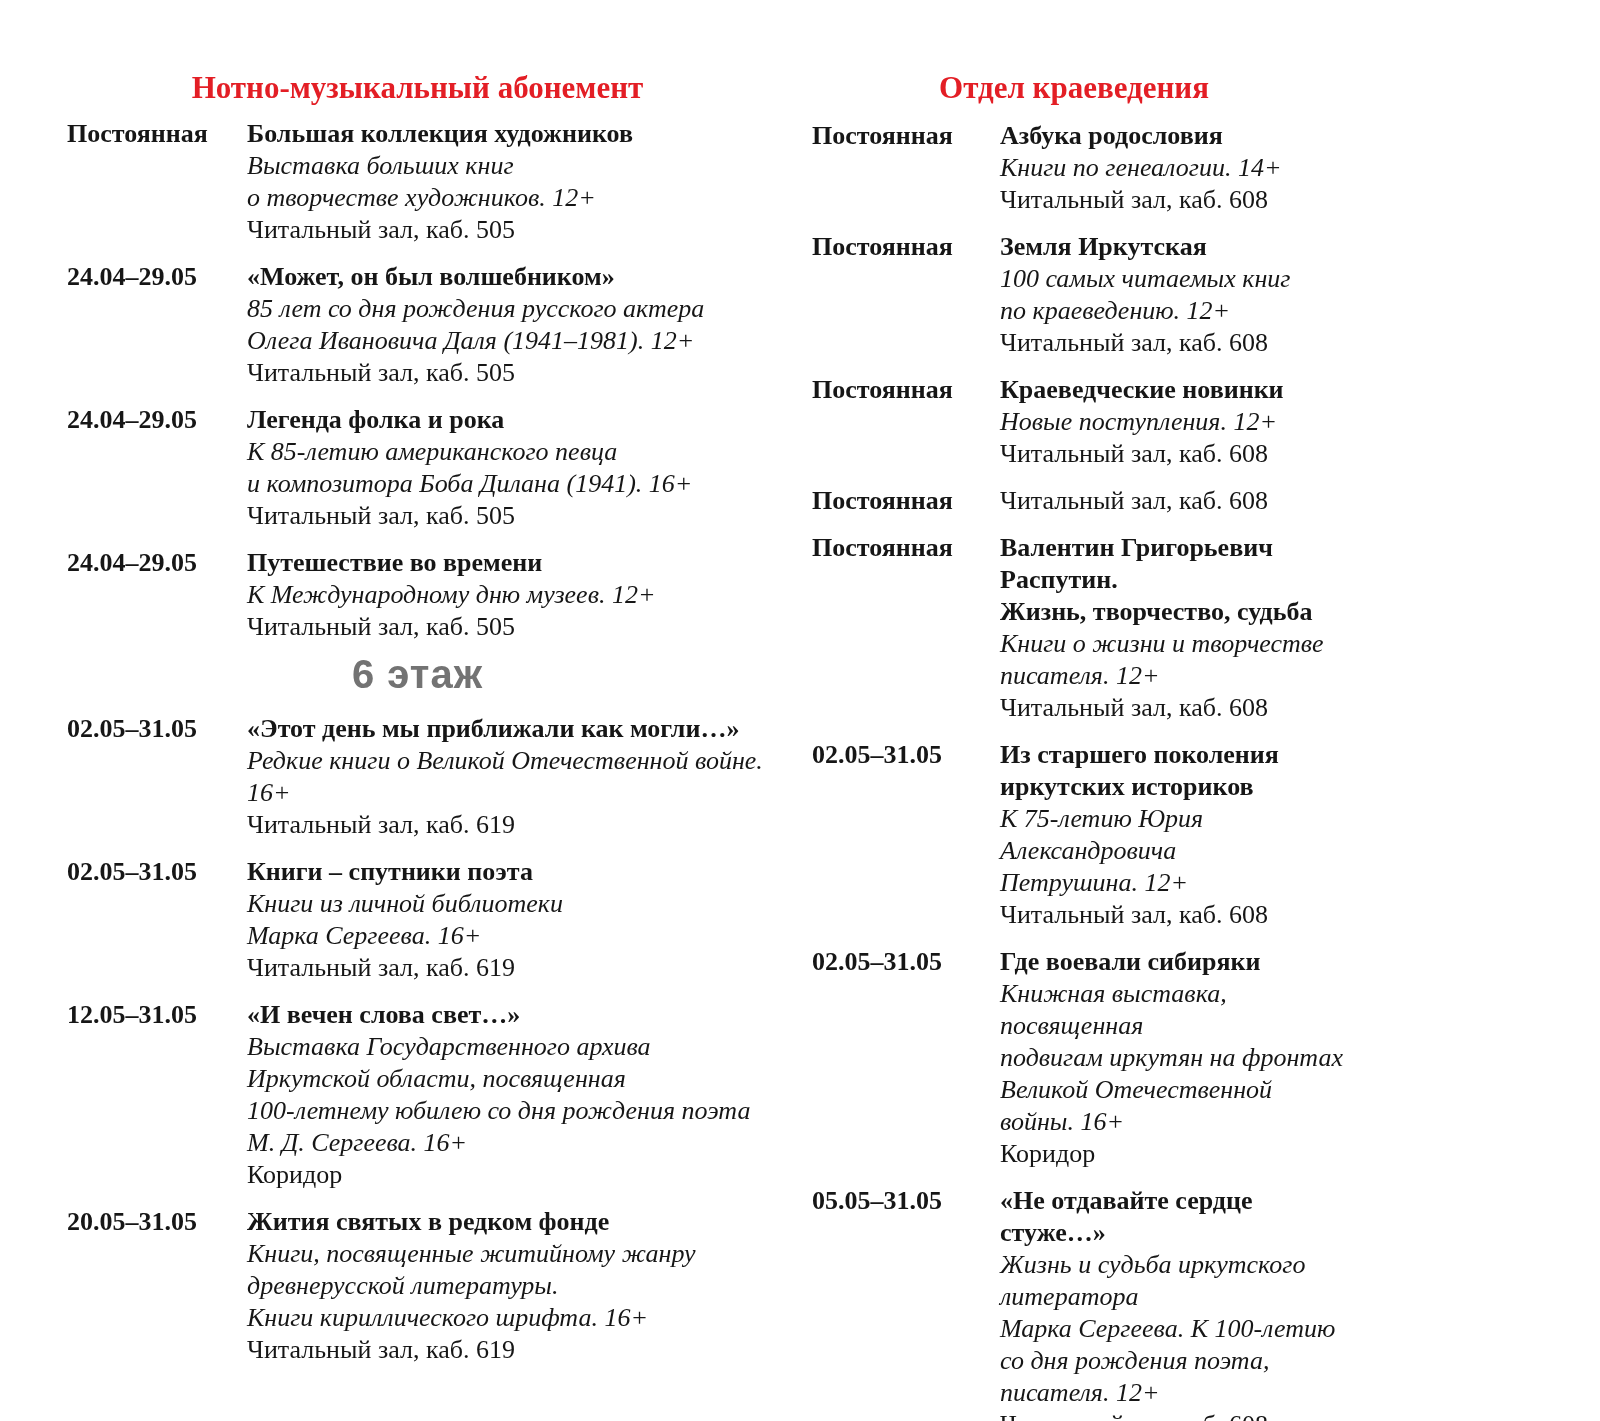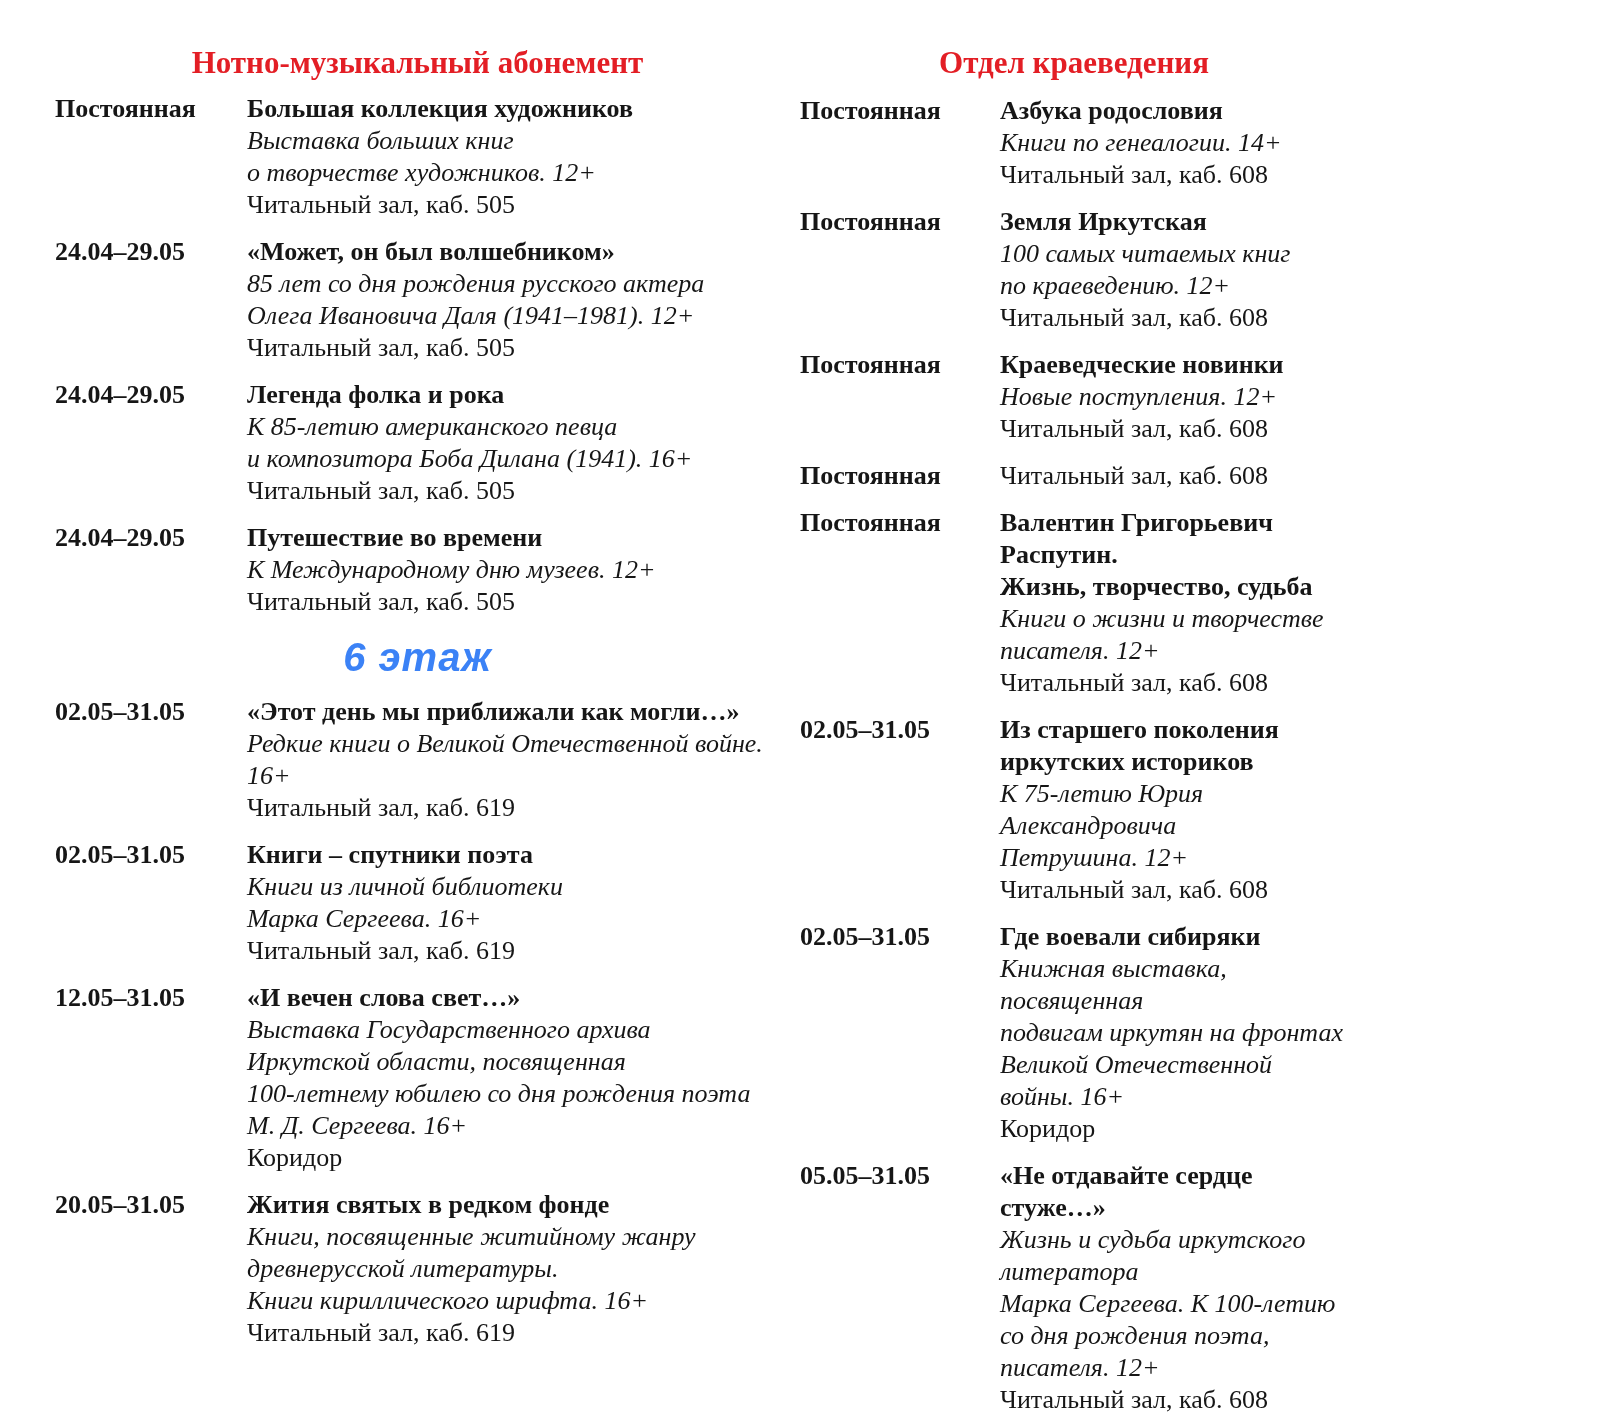--- a/index.html
+++ b/index.html
@@ -6,21 +6,21 @@
     margin: 0;
     padding: 0;
     background: #ffffff;
   }
   .page {
     position: relative;
     width: 1408px;
     height: 1421px;
     background: #ffffff;
     box-sizing: border-box;
-    padding: 45px 60px 0 55px;
+    padding: 70px 60px 0 55px;
     display: flex;
     gap: 20px;
     font-family: "Liberation Serif", "DejaVu Serif", serif;
     font-size: 26px;
     line-height: 32px;
     color: #161616;
     overflow: hidden;
   }
   .col { box-sizing: border-box; }
   .col-left  { width: 725px; flex-shrink: 0; }
@@ -34,36 +34,36 @@
     text-align: center;
     margin: 0 0 12px 0;
   }
   .col-right .section-heading { margin-bottom: 14px; text-align: center; }
 
   .floor-heading {
     font-family: "Liberation Sans", "DejaVu Sans", sans-serif;
     font-weight: bold;
     font-size: 40px;
     line-height: 46px;
-    color: #3b82f6;
+    color: #737373;
     text-align: center;
-    margin: 16px 0 16px 0;
+    margin: 8px 0 16px 0;
     letter-spacing: 1px;
-    font-style: italic;
   }
   .entry {
     display: grid;
     grid-template-columns: 192px 1fr;
   }
   .col-right .entry { grid-template-columns: 200px 1fr; }
   .entry + .entry { margin-top: 15px; }
 
   .date {
     font-weight: bold;
     white-space: pre-line;
+    margin-left: 12px;
   }
   .title {
     font-weight: bold;
     white-space: pre-line;
   }
   .suffix {
     font-weight: normal;
     font-style: italic;
   }
   .desc {

